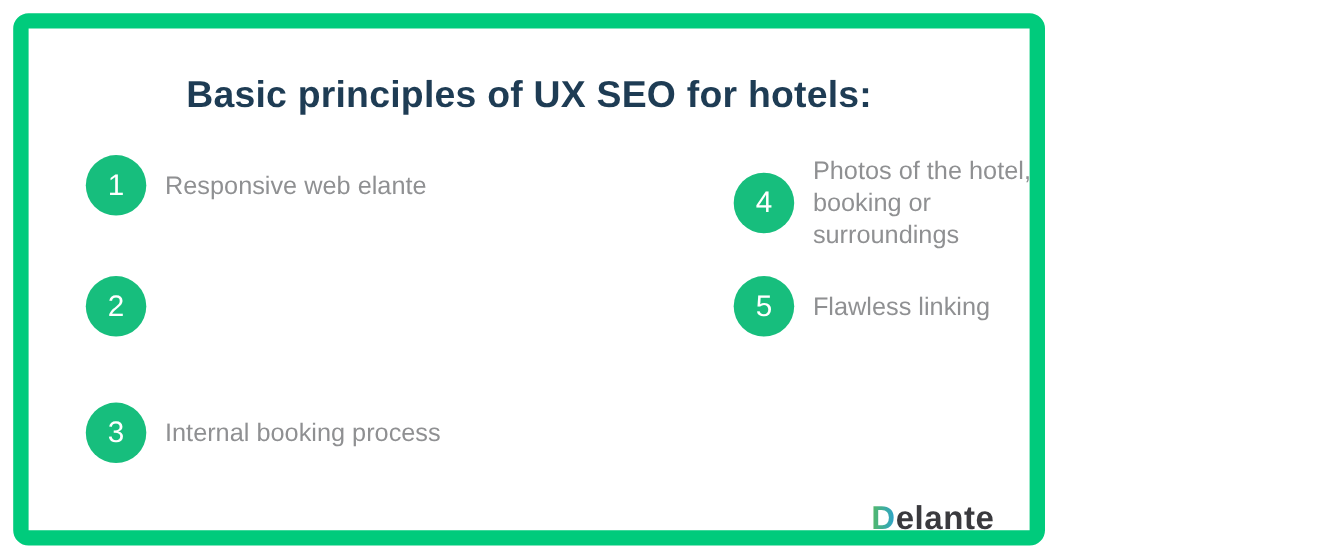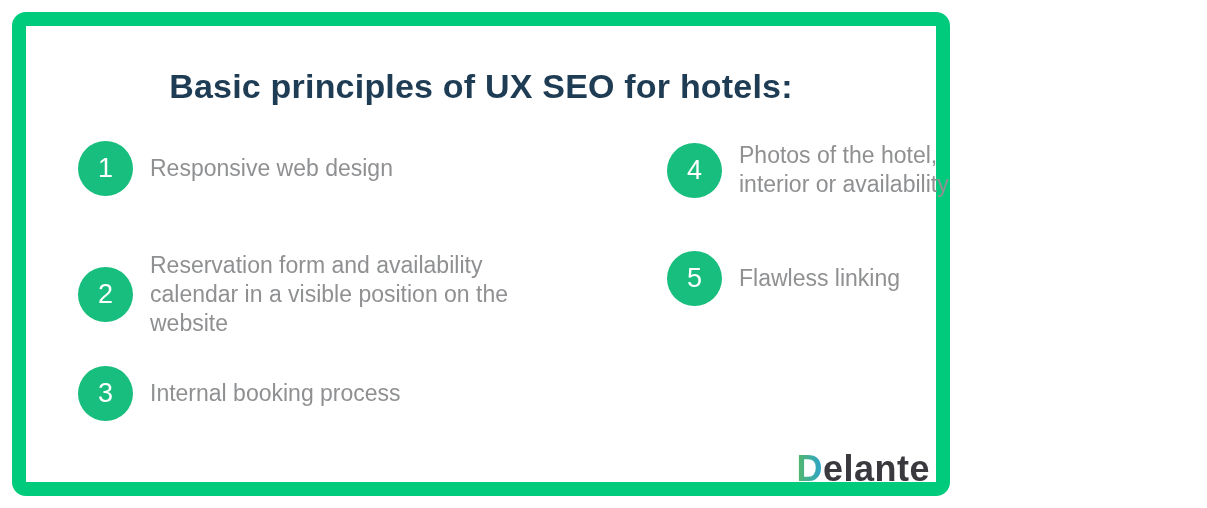--- a/index.html
+++ b/index.html
@@ -66,23 +66,23 @@
   .col-right .item-text { max-width: 360px; }
 
   .item-1 { left: 78px;  top: 141px; }
   .item-2 { left: 78px;  top: 251px; }
   .item-3 { left: 78px;  top: 366px; }
   .item-4 { left: 667px; top: 141px; }
   .item-5 { left: 667px; top: 251px; }
 
   .logo {
     position: absolute;
-    right: 32px;
+    right: 58px;
     bottom: 21px;
-    font-size: 36px;
+    font-size: 30px;
     font-weight: 700;
     letter-spacing: 0.5px;
     line-height: 1;
     white-space: nowrap;
   }
   .logo .logo-d {
     background: linear-gradient(90deg, #55b963 0%, #2ba3cf 100%);
     -webkit-background-clip: text;
     background-clip: text;
     color: transparent;
@@ -95,36 +95,35 @@
 <body>
 
 <div class="canvas">
 
   <div class="frame"></div>
 
   <h1 class="title">Basic principles of UX SEO for hotels:</h1>
 
   <div class="item col-left item-1">
     <span class="badge">1</span>
-    <span class="item-text">Responsive web design</span>
+    <span class="item-text">Responsive web elante</span>
   </div>
 
   <div class="item col-left item-2">
     <span class="badge">2</span>
-    <span class="item-text">Reservation form and availability calendar in a visible position on the website</span>
   </div>
 
   <div class="item col-left item-3">
     <span class="badge">3</span>
     <span class="item-text">Internal booking process</span>
   </div>
 
   <div class="item col-right item-4">
     <span class="badge">4</span>
-    <span class="item-text">Photos of the hotel, interior or availability</span>
+    <span class="item-text">Photos of the hotel, booking or surroundings</span>
   </div>
 
   <div class="item col-right item-5">
     <span class="badge">5</span>
     <span class="item-text">Flawless linking</span>
   </div>
 
   <div class="logo">
     <span class="logo-d">D</span><span class="logo-rest">elante</span>
   </div>

